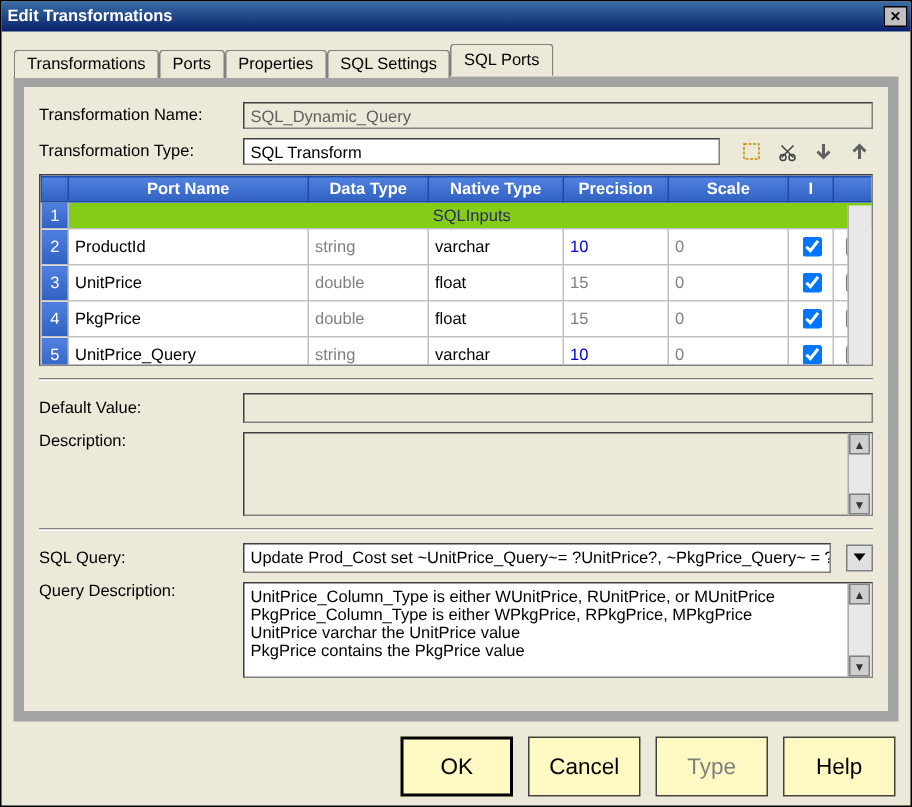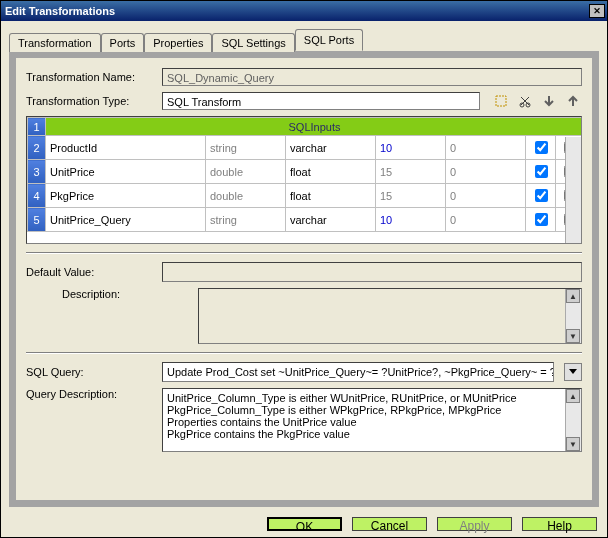--- a/index.html
+++ b/index.html
@@ -202,26 +202,26 @@
     margin: 2px 0;
   }
   .buttonbar {
     display: flex;
     justify-content: flex-end;
     gap: 10px;
     padding: 6px 10px;
   }
   .btn {
     width: 75px;
-    height: 14px;
+    height: 40px;
     border: 1px solid #404040;
-    background: #bef264;
+    background: #fef9c3;
     cursor: pointer;
     font-family: inherit;
-    font-size: 12px;
+    font-size: 15px;
   }
   .btn.default { border: 2px solid #000; }
   .btn.disabled { color: #808080; }
   .sql-edit-btn {
     width: 18px;
     height: 18px;
     background: #e0e0e0;
     border: 1px solid #808080;
     display: flex;
     align-items: center;
@@ -235,21 +235,21 @@
 <body>
 
 <div class="window">
   <div class="titlebar">
     <span>Edit Transformations</span>
     <div class="close-btn">✕</div>
   </div>
 
   <div class="content">
     <div class="tabs">
-      <div class="tab">Transformation</div>
+      <div class="tab">Transformations</div>
       <div class="tab">Ports</div>
       <div class="tab">Properties</div>
       <div class="tab">SQL Settings</div>
       <div class="tab active">SQL Ports</div>
     </div>
 
     <div class="panel">
 
       <div class="form-row">
         <span class="form-label">Transformation Name:</span>
@@ -291,20 +291,30 @@
             <col style="width:18px">
               <col style="width:160px">
               <col style="width:80px">
               <col style="width:90px">
               <col style="width:70px">
               <col style="width:80px">
               <col style="width:30px">
               <col style="width:28px">
           </colgroup>
           <tbody>
+              <tr>
+            <th class="rownum"></th>
+            <th>Port Name</th>
+            <th>Data Type</th>
+            <th>Native Type</th>
+            <th>Precision</th>
+            <th>Scale</th>
+            <th>I</th>
+            <th></th>
+          </tr>
           <tr>
             <td class="rownum">1</td>
             <td class="section-row" colspan="7">SQLInputs</td>
           </tr>
           <tr>
             <td class="rownum">2</td>
             <td>ProductId</td>
             <td class="greycell">string</td>
             <td>varchar</td>
             <td class="bluecell">10</td>
@@ -348,21 +358,21 @@
         <div class="grid-scroll-v"></div>
       </div>
 
       <div class="divider"></div>
 
       <div class="form-row">
         <span class="form-label">Default Value:</span>
         <div class="field-inset" style="background:#ece9d8;height:20px;"></div>
       </div>
 
-      <div class="form-row" style="align-items:flex-start;margin-left:36px;">
+      <div class="form-row" style="align-items:flex-start;">
         <span class="form-label">Description:</span>
         <div class="textarea-like" style="flex:1;height:56px;background:#ece9d8;">
           <span></span>
           <div class="textarea-scroll">
             <div class="scroll-arrow" style="position:absolute;top:0;">▲</div>
             <div class="scroll-arrow" style="position:absolute;bottom:0;">▼</div>
           </div>
         </div>
       </div>
 
@@ -378,31 +388,31 @@
               <path d="M1 2 L5 7 L9 2" fill="#000"></path>
             </svg>
         </div>
       </div>
 
       <div class="form-row" style="align-items:flex-start;">
         <span class="form-label">Query Description:</span>
         <div class="textarea-like" style="flex:1;height:64px;padding-right:6px;">
           <div>UnitPrice_Column_Type is either WUnitPrice, RUnitPrice, or MUnitPrice</div>
           <div>PkgPrice_Column_Type is either WPkgPrice, RPkgPrice, MPkgPrice</div>
-          <div>Properties contains the UnitPrice value</div>
+          <div>UnitPrice varchar the UnitPrice value</div>
           <div>PkgPrice contains the PkgPrice value</div>
           <div class="textarea-scroll">
             <div class="scroll-arrow" style="position:absolute;top:0;">▲</div>
             <div class="scroll-arrow" style="position:absolute;bottom:0;">▼</div>
           </div>
         </div>
       </div>
 
     </div>
   </div>
 
   <div class="buttonbar">
     <button class="btn default">OK</button>
     <button class="btn">Cancel</button>
-    <button class="btn disabled">Apply</button>
+    <button class="btn disabled">Type</button>
     <button class="btn">Help</button>
   </div>
 </div>
 
 </body></html>

